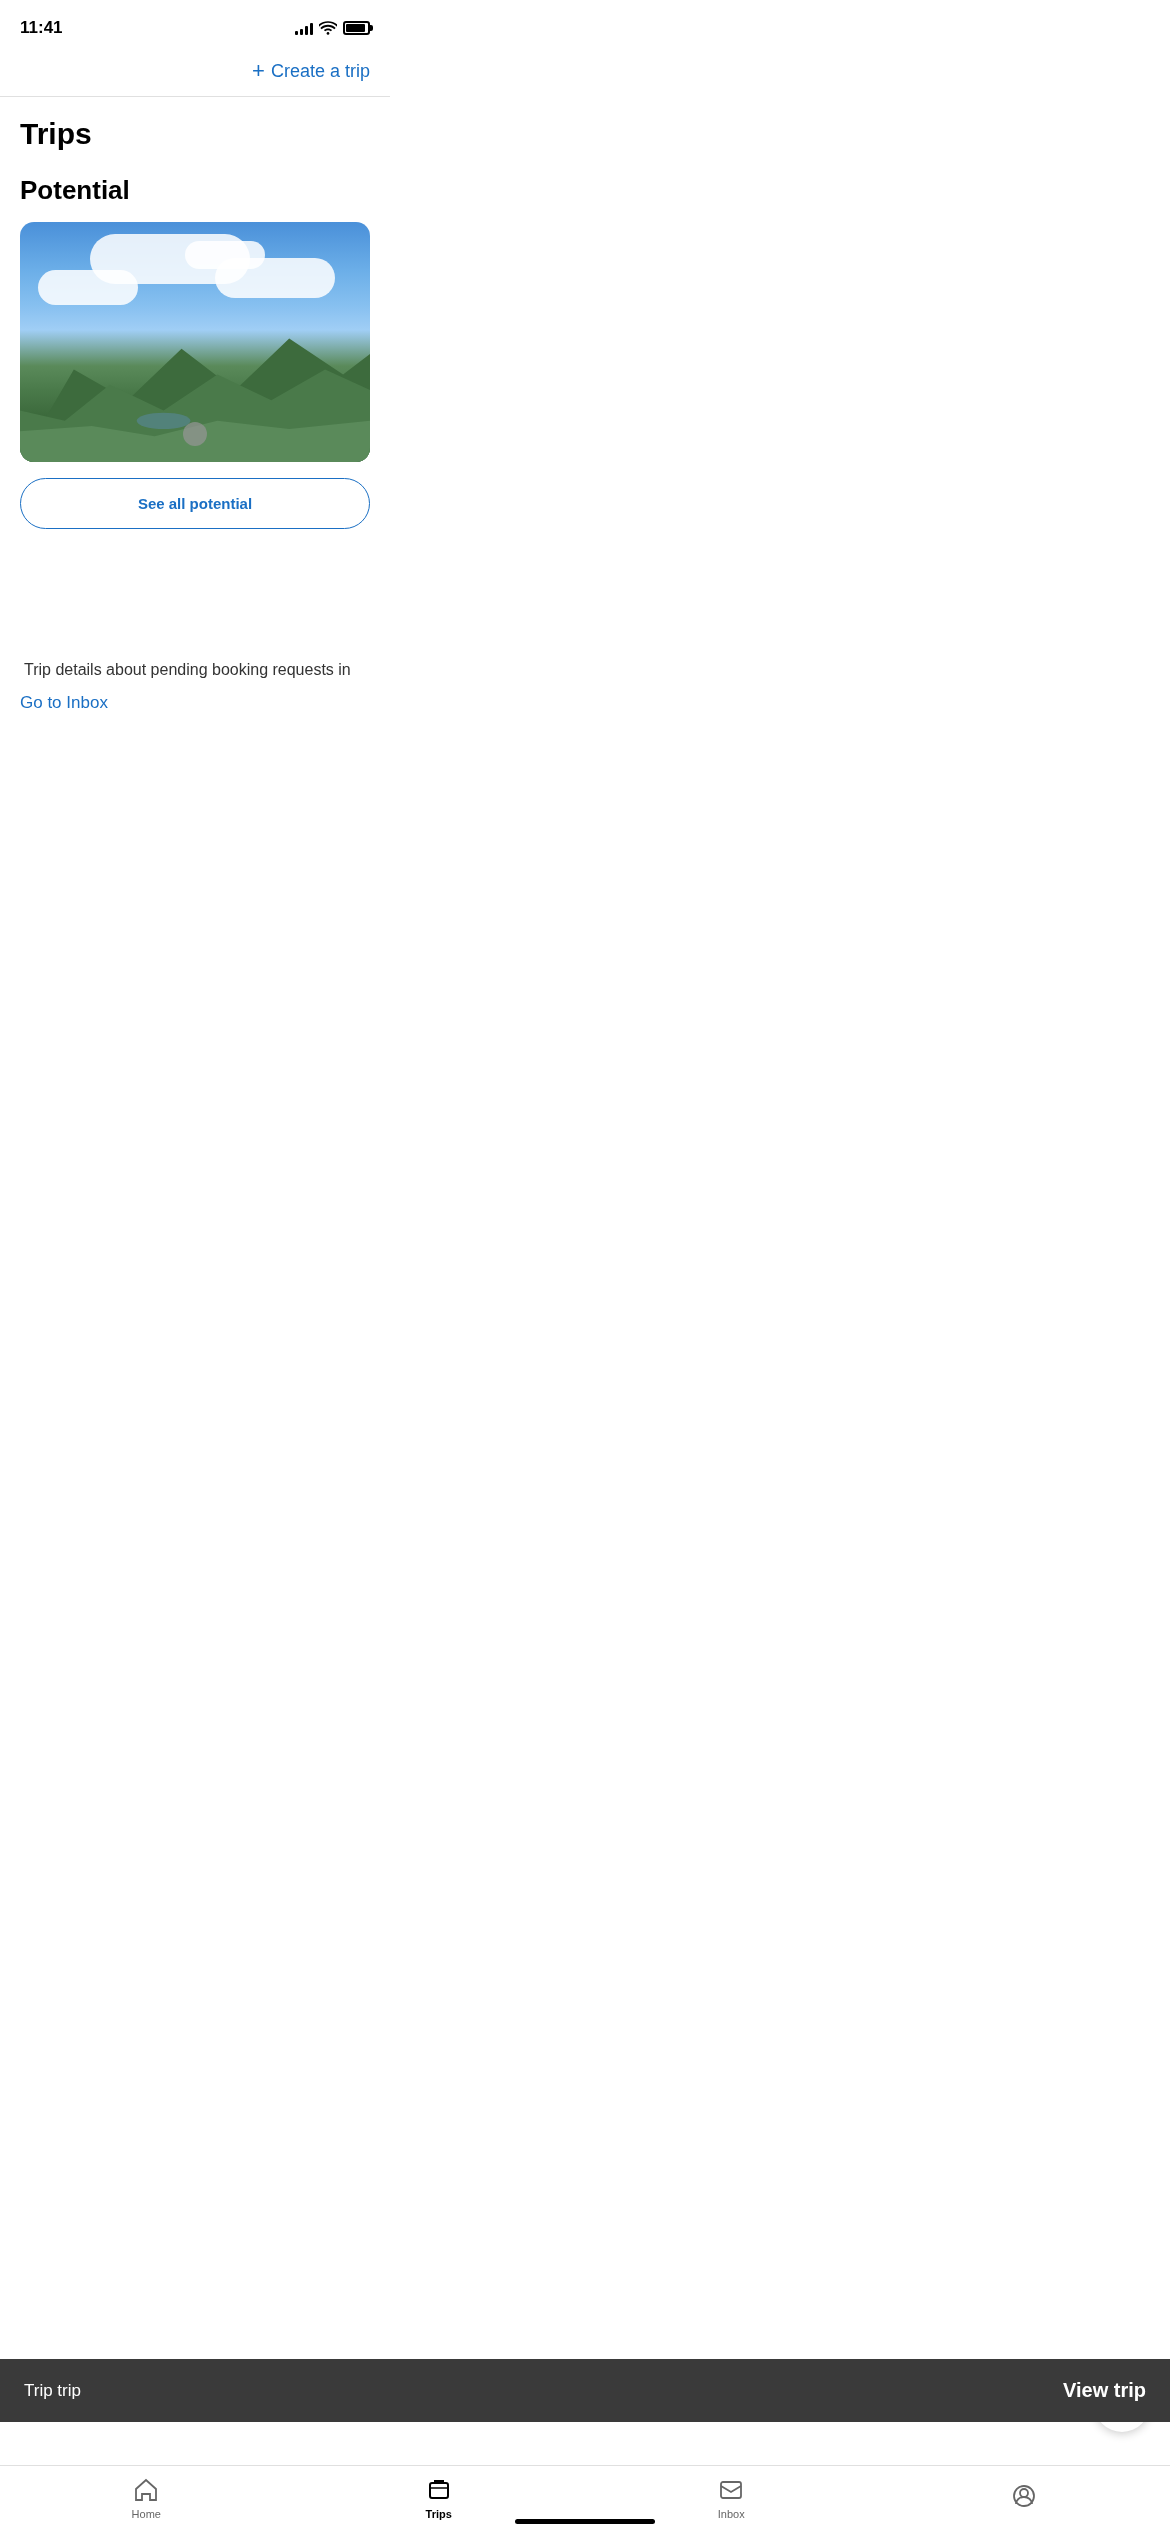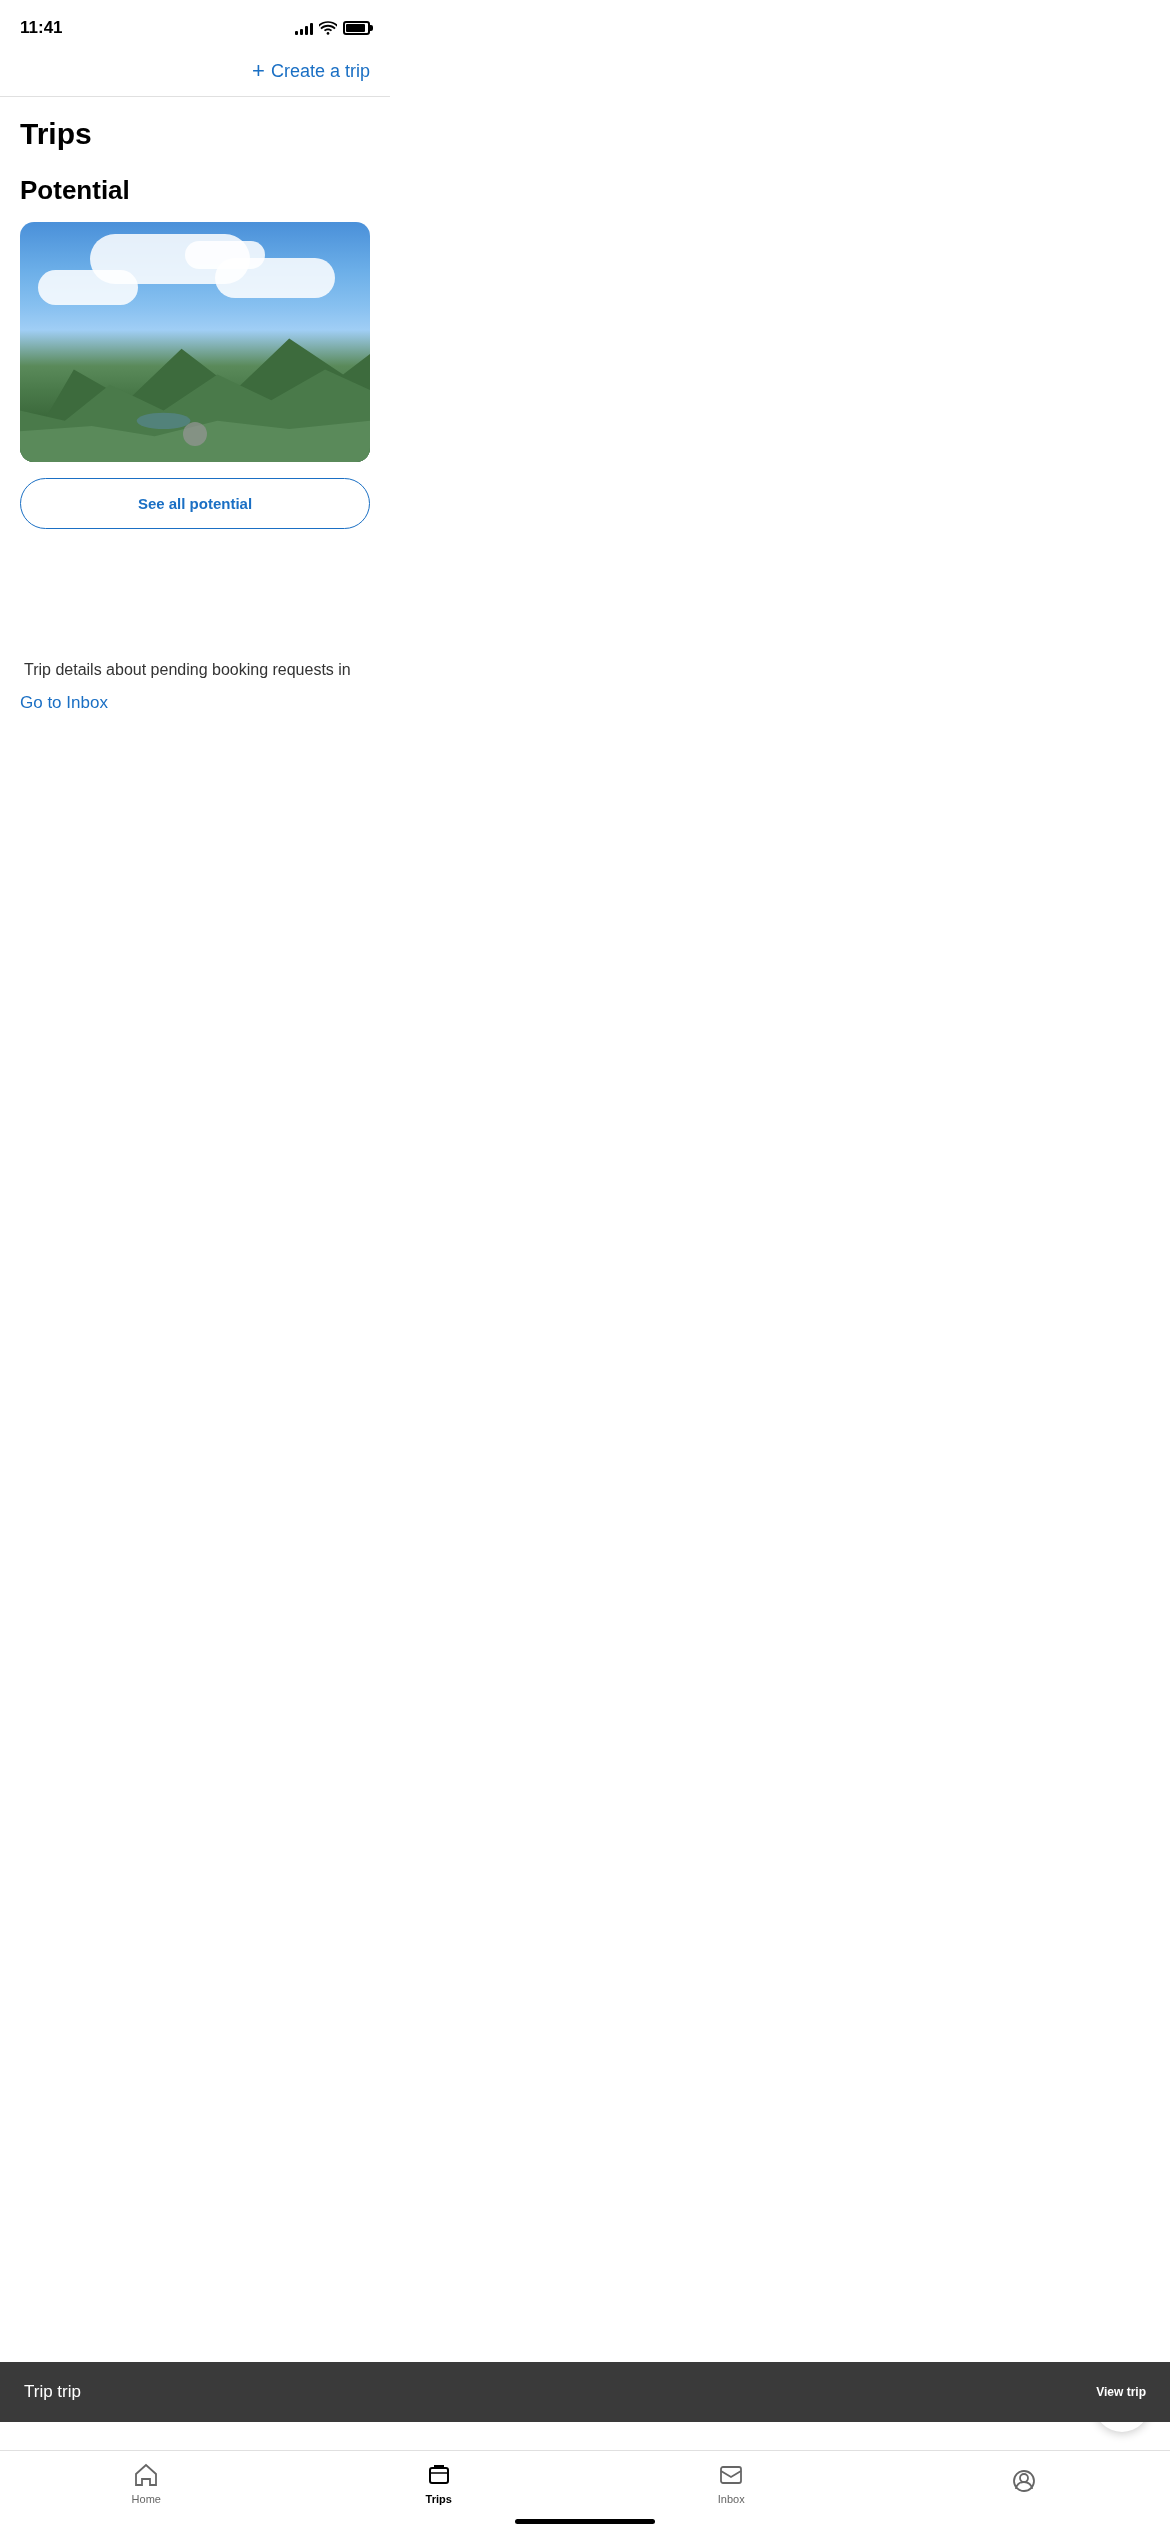--- a/index.html
+++ b/index.html
@@ -271,21 +271,21 @@
       padding: 20px 24px;
       z-index: 100;
     }
 
     .toast-message {
       font-size: 17px;
       color: #fff;
     }
 
     .toast-action {
-      font-size: 12px;
+      font-size: 20px;
       font-weight: 700;
       color: #fff;
       cursor: pointer;
       background: none;
       border: none;
     }
 
     
     .go-to-inbox {
       position: relative;
@@ -327,21 +327,21 @@
     .bottom-nav {
       position: fixed;
       bottom: 0;
       left: 0;
       right: 0;
       background: #fff;
       border-top: 1px solid #e0e0e0;
       display: flex;
       justify-content: space-around;
       align-items: center;
-      padding: 10px 0 27px;
+      padding: 10px 0 12px;
       z-index: 200;
     }
 
     .nav-item {
       display: flex;
       flex-direction: column;
       align-items: center;
       gap: 4px;
       cursor: pointer;
       flex: 1;

